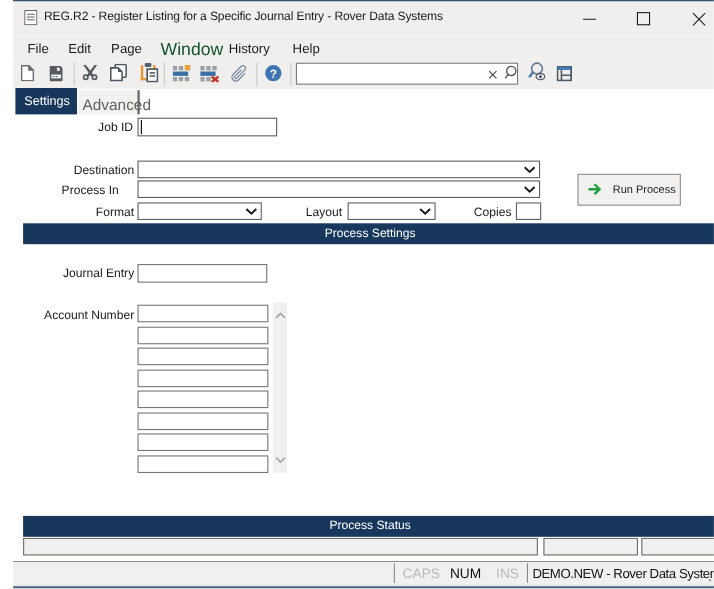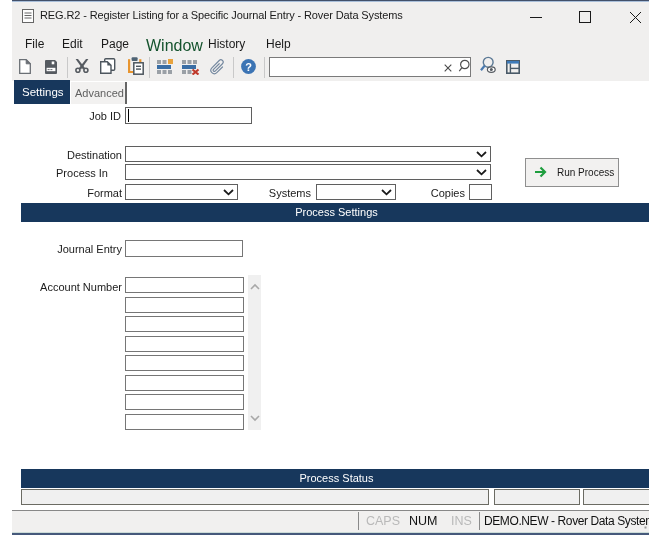--- a/index.html
+++ b/index.html
@@ -146,36 +146,36 @@
     <path d="M0.7 0.7 L7.3 7.3 M7.3 0.7 L0.7 7.3" stroke="#4a4a4a" stroke-width="1.1"></path>
   </svg>
   <svg class="abs" style="left:446px;top:59px;" width="13" height="14" viewBox="0 0 13 14">
     <circle cx="6.8" cy="5.5" r="4.2" fill="none" stroke="#4f4f4f" stroke-width="1.2"></circle>
     <line x1="3.7" y1="8.8" x2="1.3" y2="12.2" stroke="#4f4f4f" stroke-width="1.2"></line>
   </svg>
 
   <div class="abs" style="left:2px;top:80px;width:56px;height:24px;background:#17375c;"></div>
   <div class="abs" style="left:10px;top:86px;font-size:11.5px;color:#fff;">Settings</div>
   <div class="abs" style="left:59px;top:82px;width:56px;height:22px;background:#f2f1f0;border-right:2px solid #666;"></div>
-  <div class="abs" style="left:63px;top:87px;font-size:11px;color:#5f5f5f;">Advanced</div>
+  <div class="abs" style="left:63px;top:87px;font-size:14px;color:#5f5f5f;">Advanced</div>
 
   <div class="abs lbl" style="left:30px;top:110px;width:79px;">Job ID</div>
   <div class="abs inp" style="left:113px;top:107px;width:127px;height:17px;border-color:#5f5f5f;"></div>
   <div class="abs" style="left:116px;top:109px;width:1px;height:13px;background:#000;"></div>
 
 
   <div class="abs lbl" style="left:30px;top:149px;width:80px;">Destination</div>
   <div class="abs combo" style="left:113px;top:146px;width:366px;height:16px;"></div>
 
   <div class="abs lbl" style="left:30px;top:167px;width:80px;text-align:center;">Process In</div>
   <div class="abs combo" style="left:113px;top:164px;width:366px;height:16px;"></div>
 
   <div class="abs lbl" style="left:30px;top:187px;width:80px;">Format</div>
   <div class="abs combo" style="left:113px;top:184px;width:113px;height:16px;"></div>
-  <div class="abs lbl" style="left:250px;top:187px;width:49px;">Systems</div>
+  <div class="abs lbl" style="left:250px;top:187px;width:49px;">Layout</div>
   <div class="abs combo" style="left:304px;top:184px;width:80px;height:16px;"></div>
   <div class="abs lbl" style="left:404px;top:187px;width:49px;">Copies</div>
   <div class="abs inp" style="left:457px;top:184px;width:23px;height:16px;border-color:#5f5f5f;"></div>
 
   <svg class="abs" style="left:464px;top:151px;" width="11" height="7" viewBox="0 0 11 7">
       <path d="M1 1 L5.5 5.3 L10 1" fill="none" stroke="#1b1b1b" stroke-width="1.8"></path>
     </svg>
   <svg class="abs" style="left:464px;top:169px;" width="11" height="7" viewBox="0 0 11 7">
       <path d="M1 1 L5.5 5.3 L10 1" fill="none" stroke="#1b1b1b" stroke-width="1.8"></path>
     </svg>

